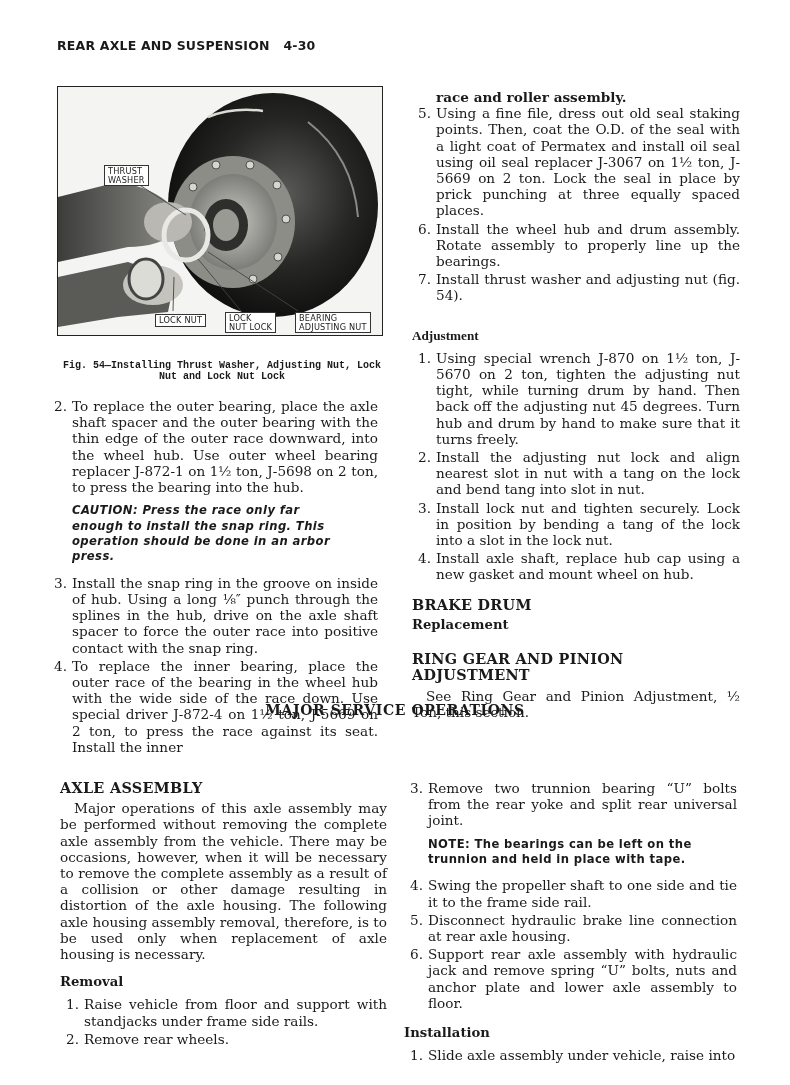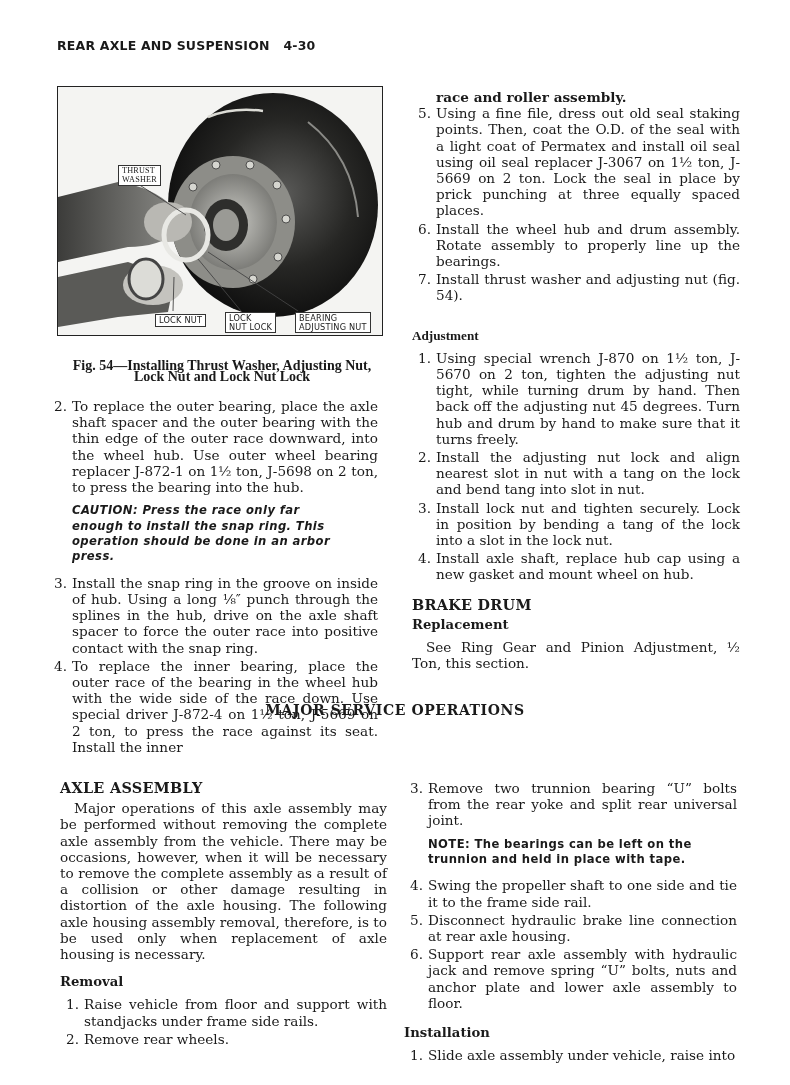--- a/index.html
+++ b/index.html
@@ -31,22 +31,22 @@
   }
   .figure svg { display: block; }
   .fig-label {
     position: absolute; background: #fff; border: 1px solid #333;
     font-family: "DejaVu Sans", "Liberation Sans", sans-serif;
     font-size: 8.2px; line-height: 8.6px; padding: 1px 3px;
     color: #222; letter-spacing: 0.2px; white-space: pre;
   }
   .caption {
     position: absolute; left: 57px; top: 360px; width: 330px;
-    font-family: Liberation Serif, serif;
-    font-weight: bold; font-size: 14px; line-height: 11px; text-align: center;
+    font-family: Liberation Mono, monospace;
+    font-weight: bold; font-size: 10px; line-height: 11px; text-align: center;
   }
 
   ol.steps { list-style: none; margin: 0; padding: 0; }
   ol.steps li { position: relative; padding-left: 24px; margin: 0 0 2px 0; }
   ol.steps li .num { position: absolute; left: 6px; top: 0; }
   .cont { padding-left: 24px; font-weight: bold; }
 
   .note {
     font-family: "DejaVu Sans", "Liberation Sans", sans-serif;
     font-weight: bold; font-size: 11.6px; line-height: 15.4px;
@@ -121,21 +121,21 @@
     <ellipse cx="128" cy="148" rx="22" ry="25" fill="none" stroke="#e8e8e4" stroke-width="5"></ellipse>
     <ellipse cx="88" cy="192" rx="17" ry="20" fill="#dcdcd7" stroke="#444" stroke-width="3"></ellipse>
 
     <g stroke="#444" stroke-width="0.9" fill="none">
       <line x1="80" y1="97" x2="128" y2="128"></line>
       <line x1="115" y1="224" x2="116" y2="190"></line>
       <line x1="183" y1="224" x2="140" y2="172"></line>
       <line x1="240" y1="224" x2="150" y2="165"></line>
     </g>
   </svg>
-  <div class="fig-label" style="left:60px;top:78px;font-family:Liberation Serif, serif;">THRUST
+  <div class="fig-label" style="left:46px;top:78px;">THRUST
 WASHER</div>
   <div class="fig-label" style="left:97px;top:227px;">LOCK NUT</div>
   <div class="fig-label" style="left:167px;top:225px;">LOCK
 NUT LOCK</div>
   <div class="fig-label" style="left:237px;top:225px;">BEARING
 ADJUSTING NUT</div>
 </div>
 <div class="caption">Fig. 54—Installing Thrust Washer, Adjusting Nut, Lock Nut and Lock Nut Lock</div>
 
 <div class="col left-top">
@@ -158,20 +158,21 @@
   </ol>
   <div class="sub-head" style="margin-top:24px;font-family:Liberation Serif, serif;">Adjustment</div>
   <ol class="steps">
     <li><span class="num">1.</span><span>Using special wrench J-870 on 1½ ton, J-5670 on 2 ton, tighten the adjusting nut tight, while turning drum by hand. Then back off the adjusting nut 45 degrees. Turn hub and drum by hand to make sure that it turns freely.</span></li>
     <li><span class="num">2.</span><span>Install the adjusting nut lock and align nearest slot in nut with a tang on the lock and bend tang into slot in nut.</span></li>
     <li><span class="num">3.</span><span>Install lock nut and tighten securely. Lock in position by bending a tang of the lock into a slot in the lock nut.</span></li>
     <li><span class="num">4.</span><span>Install axle shaft, replace hub cap using a new gasket and mount wheel on hub.</span></li>
   </ol>
   <div class="sec-head">BRAKE DRUM</div>
   <div class="sub-head" style="margin-top:2px;">Replacement</div>
+  <div class="sec-head" style="margin-top:18px;">RING GEAR AND PINION ADJUSTMENT</div>
   <div class="para">See Ring Gear and Pinion Adjustment, ½ Ton, this section.</div>
 </div>
 
 <div class="major-head">MAJOR SERVICE OPERATIONS</div>
 
 <div class="col left-bottom">
   <div class="sec-head" style="margin-top:0;">AXLE ASSEMBLY</div>
   <div class="para">Major operations of this axle assembly may be performed without removing the complete axle assembly from the vehicle. There may be occasions, however, when it will be necessary to remove the complete assembly as a result of a collision or other damage resulting in distortion of the axle housing. The following axle housing assembly removal, therefore, is to be used only when replacement of axle housing is necessary.</div>
   <div class="sub-head" style="margin-top:12px;">Removal</div>
   <ol class="steps">

